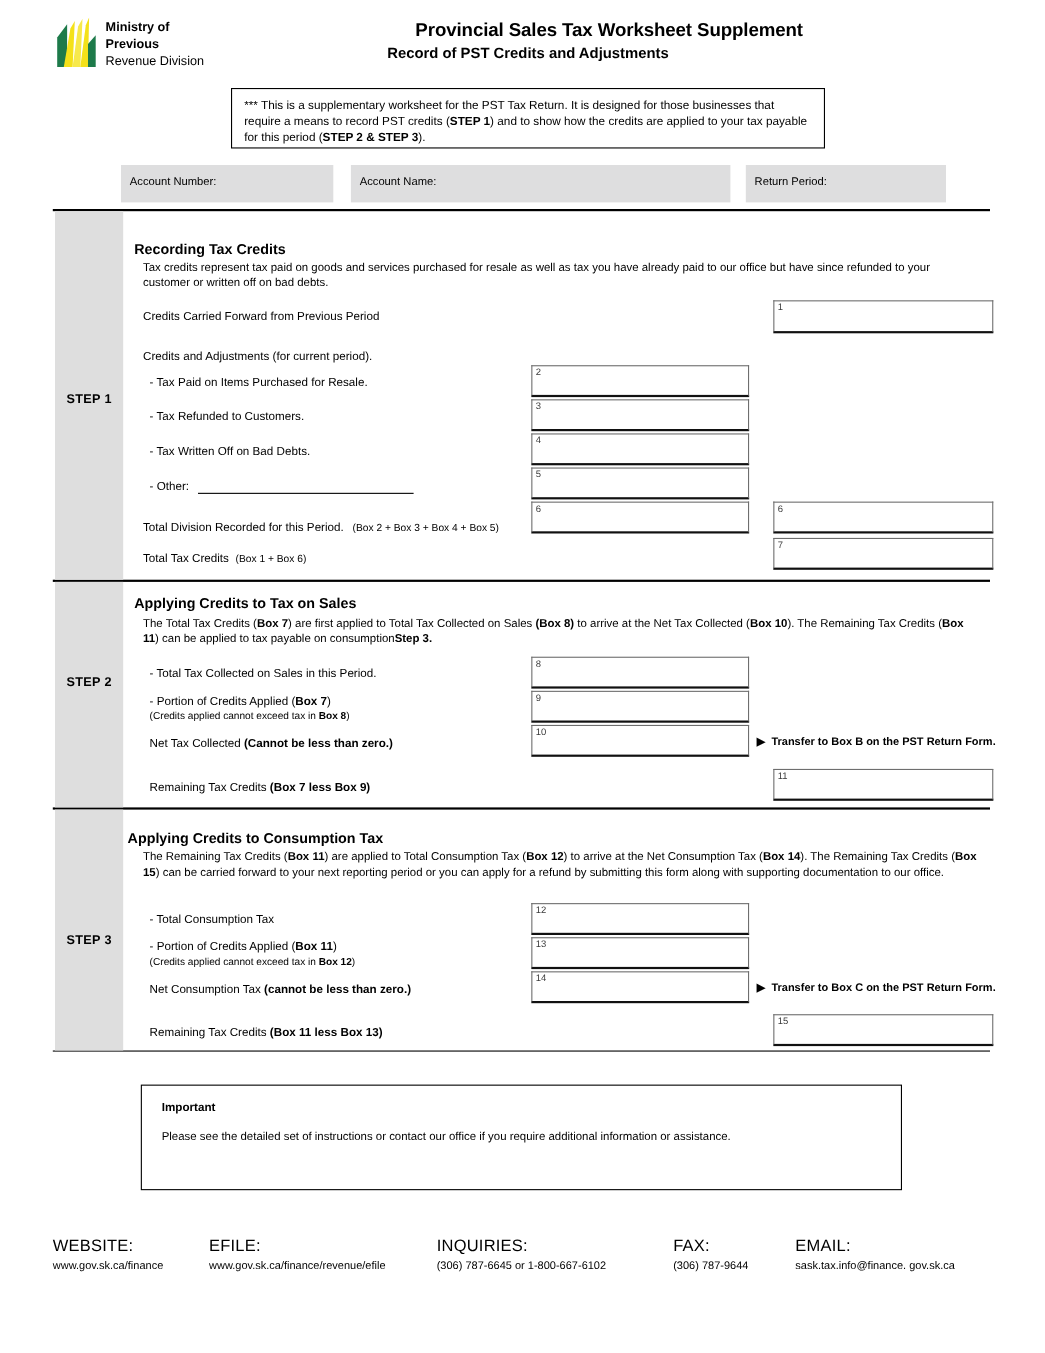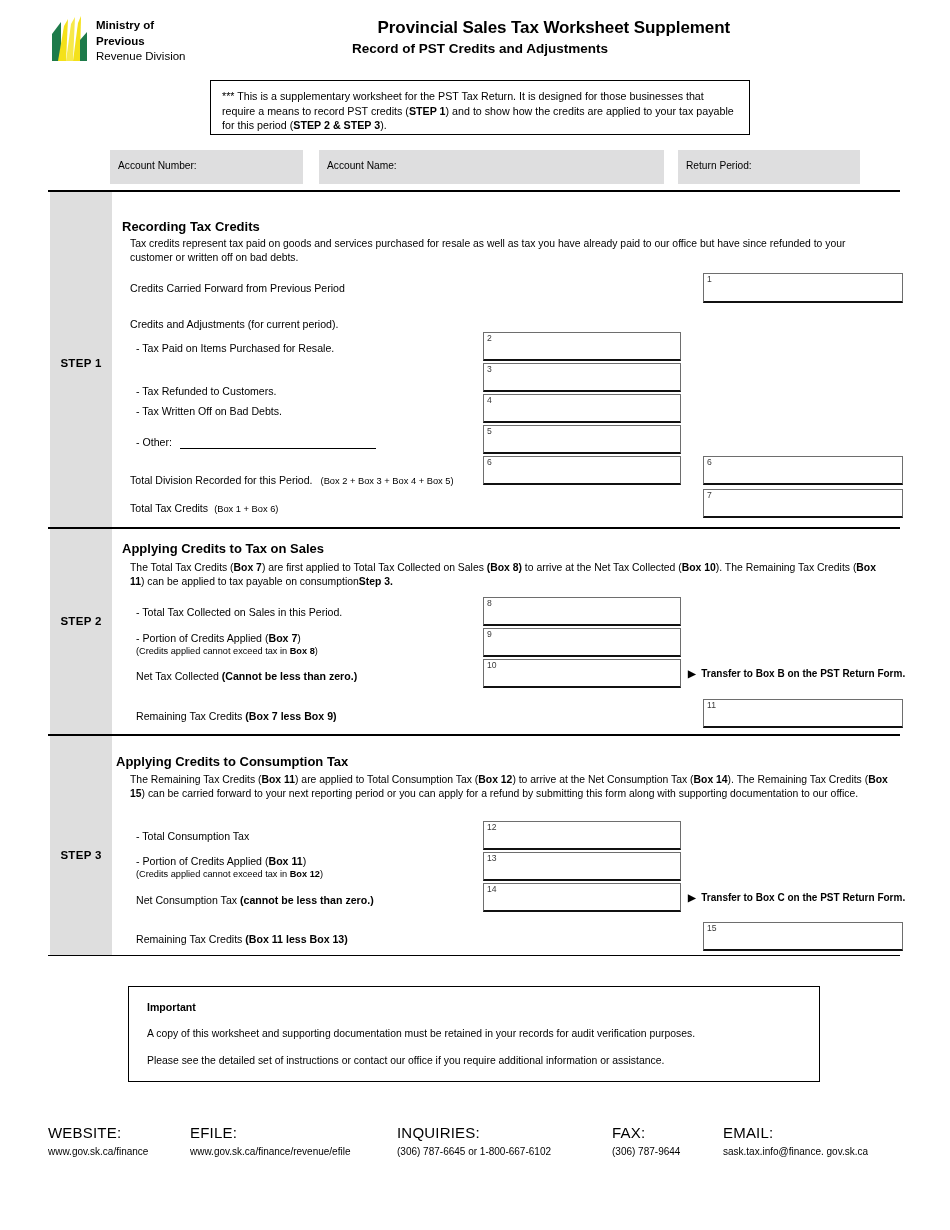--- a/index.html
+++ b/index.html
@@ -259,21 +259,21 @@
 <div class="steplabel" style="top:849px;">STEP 3</div>
 
 <div class="h2" style="left:122px; top:219px;">Recording Tax Credits</div>
 <div class="body-txt" style="left:130px; top:237px; width:760px;">Tax credits represent tax paid on goods and services purchased for resale as well as tax you have already paid to our office but have since refunded to your customer or written off on bad debts.</div>
 
 <div class="row-label" style="left:130px; top:281px;">Credits Carried Forward from Previous Period</div>
 
 <div class="row-label" style="left:130px; top:317px;">Credits and Adjustments (for current period).</div>
 
 <div class="row-label" style="left:136px; top:341px;">- Tax Paid on Items Purchased for Resale.</div>
-<div class="row-label" style="left:136px; top:384px;text-align:center;">- Tax Refunded to Customers.</div>
+<div class="row-label" style="left:136px; top:372px;text-align:center;">- Tax Refunded to Customers.</div>
 <div class="row-label" style="left:136px; top:404px;">- Tax Written Off on Bad Debts.</div>
 <div class="row-label" style="left:136px; top:435px;">- Other:</div>
 <div class="fillline" style="left:180px; top:448px; width:196px;"></div>
 
 <div class="row-label" style="left:130px; top:473px;"><span>Total Division Recorded for this Period.</span><span class="paren" style="margin-left:8px;">(Box 2 + Box 3 + Box 4 + Box 5)</span></div>
 
 <div class="row-label" style="left:130px; top:501px;"><span>Total Tax Credits</span><span class="paren" style="margin-left:6px;">(Box 1 + Box 6)</span></div>
 
 <div class="box col-b" style="top:273px; height:30px;">
     <span class="bn">1</span>
@@ -349,21 +349,20 @@
   </div>
 <div class="box col-a" style="top:883px; height:29px;">
     <span class="bn">14</span>
   </div>
 <div class="box col-b" style="top:922px; height:29px;">
     <span class="bn">15</span>
   </div>
 
 <div class="important">
   <div class="ititle">Important</div>
-  <div class="iline">A copy of this worksheet and supporting documentation must be retained in your records for audit verification purposes.</div>
   <div class="iline">Please see the detailed set of instructions or contact our office if you require additional information or assistance.</div>
 </div>
 
 <div class="footer">
   <div class="fcol f1">
     <div class="fk">WEBSITE:</div>
     <div class="fv">www.gov.sk.ca/finance</div>
   </div>
   <div class="fcol f2">
     <div class="fk">EFILE:</div>

